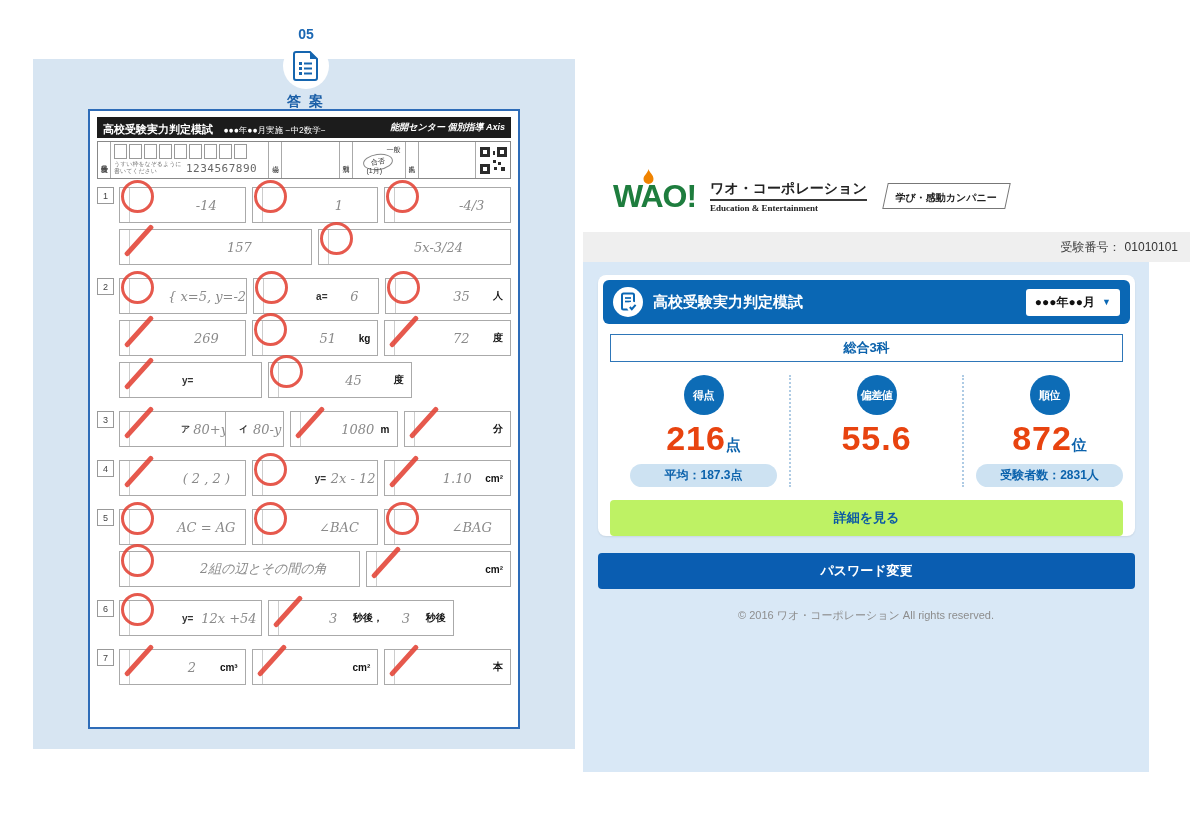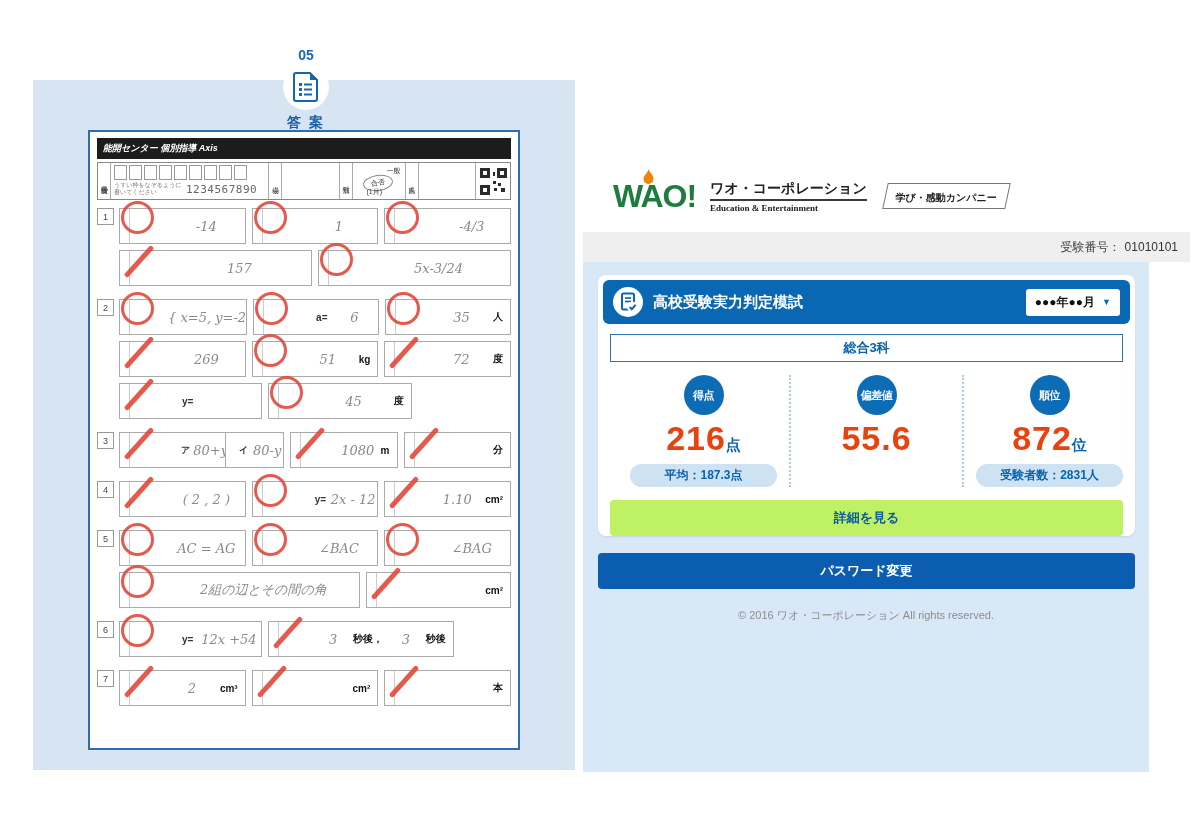--- a/index.html
+++ b/index.html
@@ -1,21 +1,21 @@
 <!DOCTYPE html>
 <html><head>
 <meta charset="utf-8">
 <style>
   html,body{margin:0;padding:0;}
   body{
     width:1201px;height:817px;position:relative;background:#ffffff;
     font-family:"Liberation Sans",sans-serif;overflow:hidden;
   }
   
-  .left-panel{position:absolute;left:33px;top:80px;width:542px;height:690px;background:#d7e5f2;}
+  .left-panel{position:absolute;left:33px;top:59px;width:542px;height:690px;background:#d7e5f2;}
   .badge{position:absolute;left:220px;top:-32px;width:106px;text-align:center;}
   .badge-num{color:#1b67b3;font-weight:bold;font-size:14px;line-height:15px;}
   .badge-circle{width:46px;height:46px;background:#fff;border-radius:50%;margin:1px auto 0;
     display:flex;align-items:center;justify-content:center;}
   .badge-label{color:#1b5fa7;font-weight:bold;font-size:14px;letter-spacing:2px;margin-top:4px;}
   .sheet{position:absolute;left:55px;top:50px;width:432px;height:620px;background:#fff;
     border:2px solid #2e6cb8;box-sizing:border-box;padding:6px 7px;}
   .sheet-header{background:#1c1c1c;color:#fff;height:21px;display:flex;align-items:center;
     justify-content:space-between;padding:0 6px;}
   .sheet-title{font-size:11px;font-weight:bold;}
@@ -119,20 +119,24 @@
           <rect x="11" y="16.5" width="8" height="2" fill="#1565af"></rect>
         <rect x="6" y="21" width="3" height="3" fill="#1565af"></rect>
           <rect x="11" y="21.5" width="8" height="2" fill="#1565af"></rect>
       </svg>
     </div>
     <div class="badge-label">答 案</div>
   </div>
 
   <div class="sheet">
     <div class="sheet-header">
+      <div>
+        <span class="sheet-title">高校受験実力判定模試</span>
+        <span class="sheet-sub">●●●年●●月実施 −中2数学−</span>
+      </div>
       <div class="sheet-brand">能開センター 個別指導 Axis</div>
     </div>
 
     <div class="sheet-info">
       <div class="vlabel">受験番号</div>
       <div class="examno-area">
         <div class="digit-row">
           <div class="dbox"></div>
             <div class="dbox"></div>
             <div class="dbox"></div>

